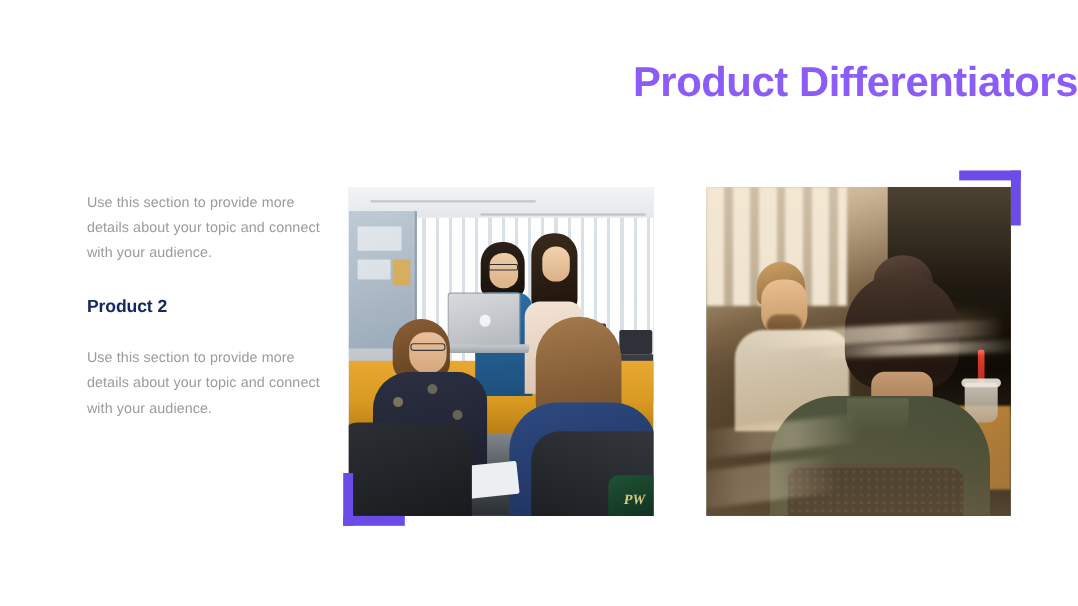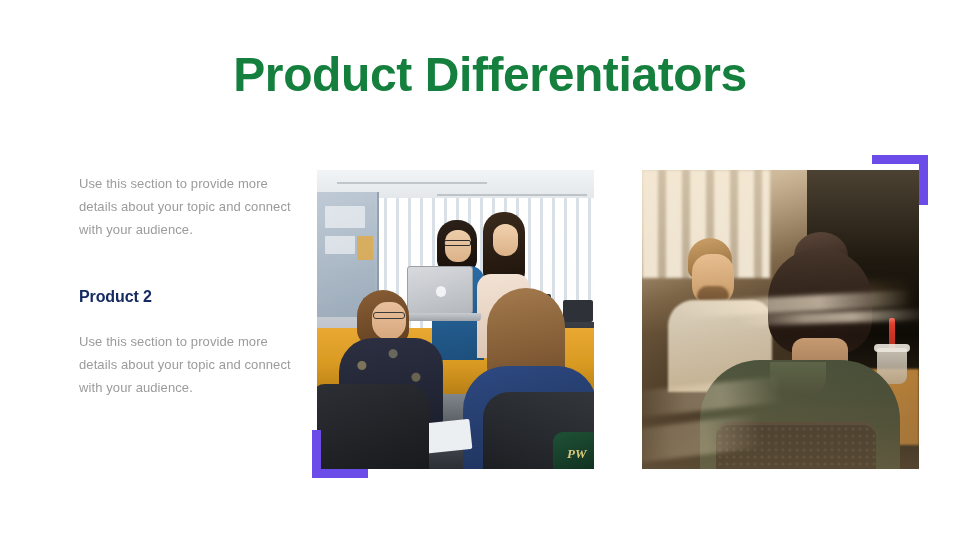--- a/index.html
+++ b/index.html
@@ -14,38 +14,38 @@
     position:relative;
     width:980px; height:551px;
     background:#ffffff;
   }
 
   
   .slide-title {
     position:absolute;
     left:0; right:0;
     top:52px;
-    text-align:center;
-    font-size:48px;
+    text-align:right;
+    font-size:38px;
     font-weight:bold;
     letter-spacing:-0.4px;
-    color:#15803d;
+    color:#8b5cf6;
     line-height:46px;
     white-space:nowrap;
   }
 
   
   .text-column {
     position:absolute;
     left:79px;
     top:172px;
     width:215px;
   }
   .product-block { margin-bottom:0; }
-  .product-block + .product-block { margin-top:45px; }
+  .product-block + .product-block { margin-top:28px; }
   .product-heading {
     font-size:16px;
     font-weight:bold;
     color:#152a63;
     line-height:22px;
     letter-spacing:-0.1px;
     margin-bottom:22px;
   }
   .product-body {
     font-size:13px;

